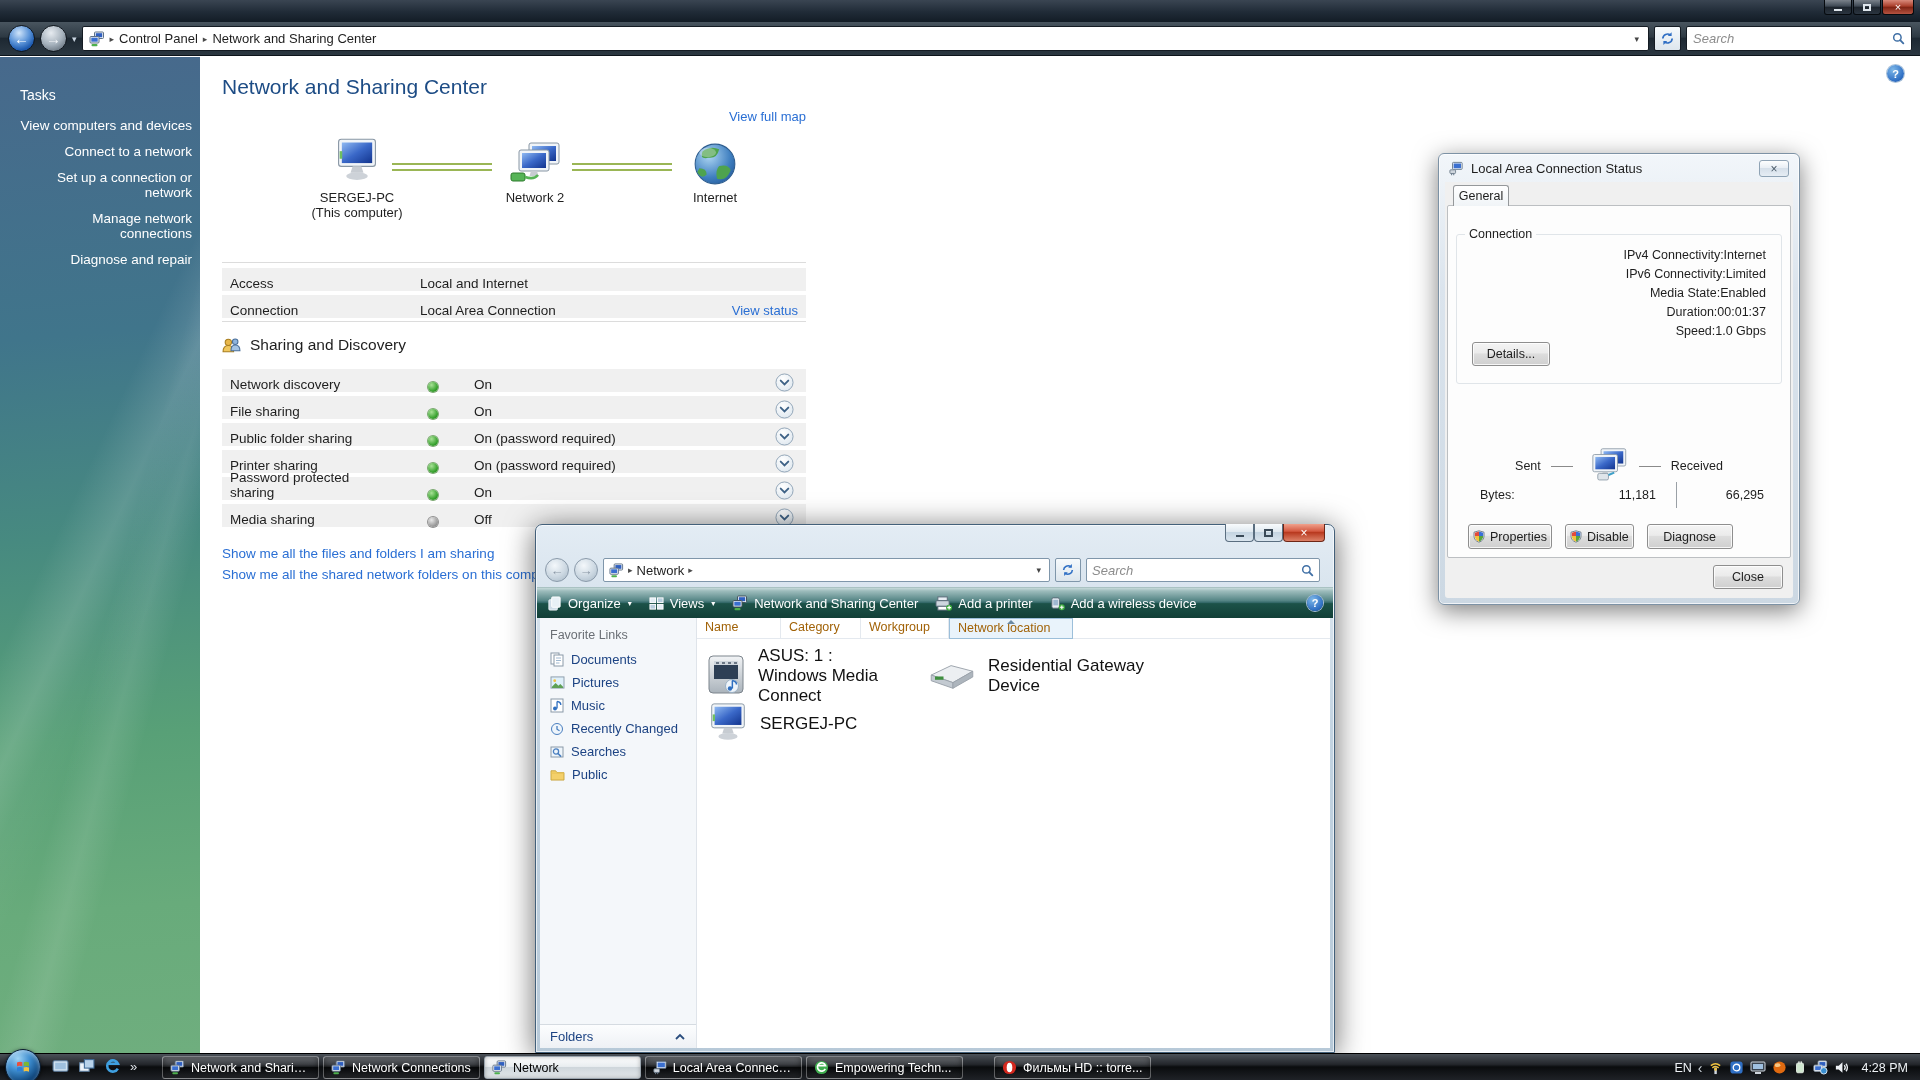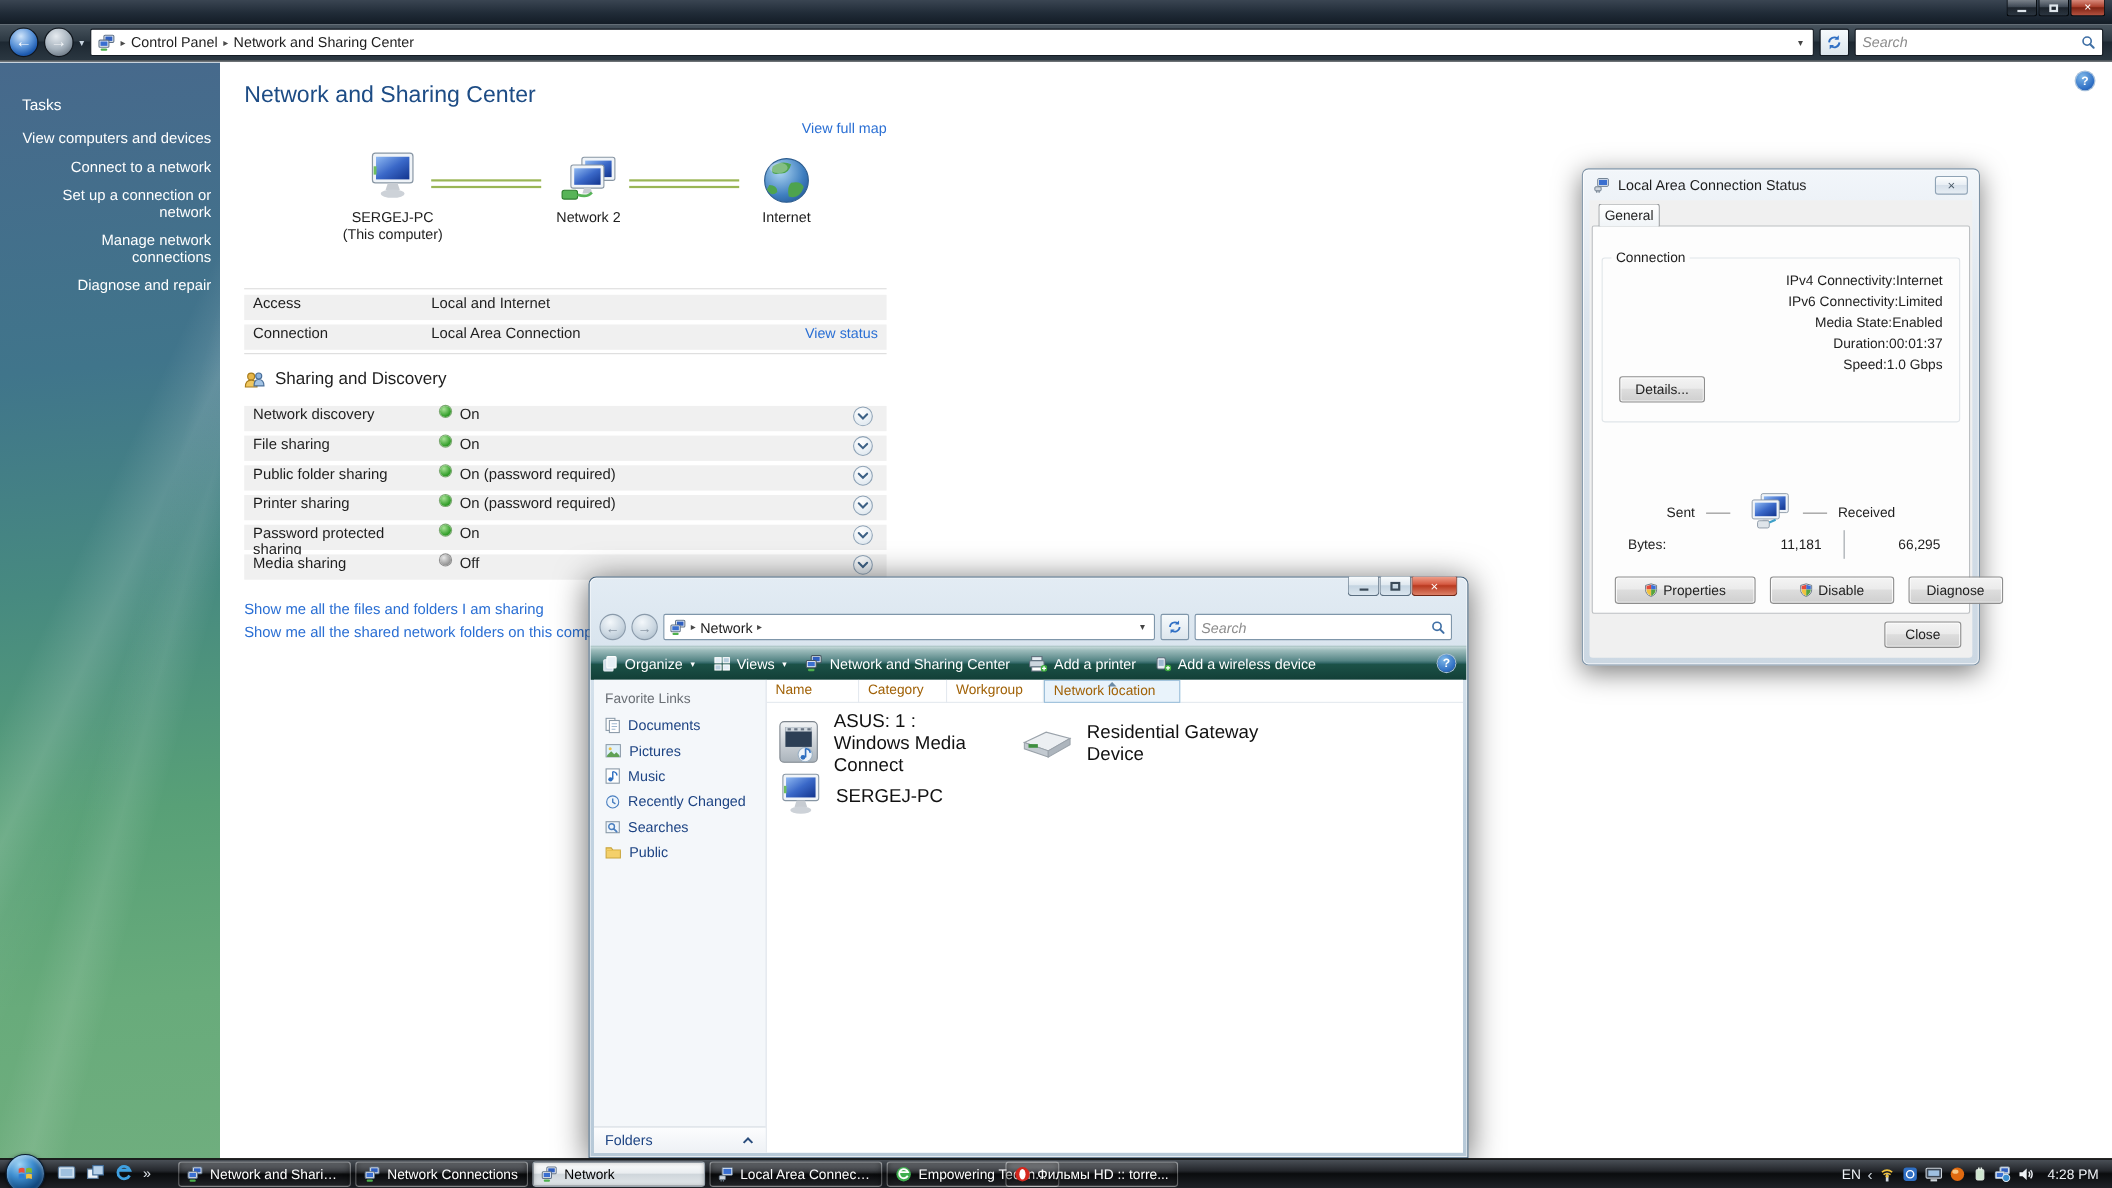--- a/index.html
+++ b/index.html
@@ -71,21 +71,21 @@
   .map-label.sub { margin-top:0; }
   .mconn { position:absolute; top:58px; height:8px; width:100px;
            border-top:2px solid #9ab655; border-bottom:2px solid #9ab655; }
 
   .sec-row { position:absolute; left:22px; width:584px; }
   .sec-header { display:flex; align-items:center; gap:9px; }
   .sec-title-bold { font-weight:bold; font-size:13.5px; }
   .sec-title-big { font-size:15.5px; }
   .hline { position:absolute; left:22px; width:584px; height:1px; background:#dcdcdc; }
   .vrow { position:absolute; left:22px; width:584px; height:23px; background:#f0f0f0;
-          display:flex; align-items:flex-start; font-size:13.5px; }
+          display:flex; align-items:flex-end; font-size:13.5px;gap:28px; }
   .vrow .lbl { width:170px; padding-left:8px; flex:none; }
   .vrow .val { flex:1; }
   .vrow .rlink { margin-right:8px; font-size:13px; }
   .srow .dot { width:10px; height:10px; border-radius:50%; margin:0 8px 0 8px; flex:none;
                background:radial-gradient(circle at 35% 30%, #a8e296, #35a02c 65%, #1d7a18); box-shadow:0 0 0 1px #7aa86f; }
   .srow .dot.off { background:radial-gradient(circle at 35% 30%, #e8e8e8, #9a9a9a 65%, #6f6f6f); box-shadow:0 0 0 1px #909090; }
   .srow .chev { margin-left:auto; margin-right:12px; cursor:pointer; display:flex; }
   .show-link { position:absolute; left:22px; font-size:13.5px; }
 
   
@@ -164,21 +164,21 @@
   .sr-row { position:absolute; top:236px; left:0; right:0; height:48px; display:flex; align-items:center;
             justify-content:center; gap:10px; font-size:12.5px; }
   .dash { width:22px; height:1px; background:#8a8a8a; }
   .bytes-row { position:absolute; top:276px; left:32px; right:26px; display:flex; align-items:center; font-size:12.5px; }
   .bytes-row .bl { width:58px; flex:none; }
   .bytes-row .bs { width:118px; text-align:right; flex:none; }
   .bytes-row .bdiv { width:40px; display:flex; justify-content:center; flex:none; }
   .bytes-row .bdiv span { width:1px; height:26px; background:#9aa0a6; }
   .bytes-row .br { flex:1; text-align:right; }
   .dlg-btnrow { position:absolute; left:20px; top:318px; display:flex; gap:13px; }
-  .dlg-btnrow .btn { height:25px; padding:0 26px; }
+  .dlg-btnrow .btn { height:25px; padding:0 4px; }
   .dlg-close-btn { position:absolute; right:10px; bottom:9px; width:70px; height:24px; }
 
   
   .taskbar { position:absolute; left:0; right:0; bottom:0; height:27px; z-index:50;
              background:linear-gradient(#4b5158 0%,#23262b 40%,#0a0c0e 50%,#1f2227 100%); border-top:1px solid #000; }
   .start-orb { position:absolute; left:5px; top:-5px; width:36px; height:36px; border-radius:50%; cursor:pointer;
                border:1px solid #0a1c30; display:flex; align-items:center; justify-content:center;
                background:radial-gradient(circle at 35% 25%, #9fd4f5 0%, #3e8ed0 35%, #11487e 70%, #062a52 100%);
                box-shadow:inset 0 2px 4px rgba(255,255,255,.5), 0 1px 4px rgba(0,0,0,.6); }
   .ql { position:absolute; left:52px; top:4px; display:flex; gap:9px; align-items:center; }
@@ -815,21 +815,21 @@
       </svg>
       <span class="lbl">Local Area Connecti...</span>
     </div>
     <div class="tb-task" style="left:806px">
       <svg width="15" height="15" viewBox="0 0 16 16">
         <circle cx="8" cy="8" r="7" fill="#3fae4f"></circle>
         <path d="M12 9.5 a4.4 4.4 0 1 1 .2 -3.6 h-8.4" fill="none" stroke="#fff" stroke-width="1.8"></path>
       </svg>
       <span class="lbl">Empowering Techn...</span>
     </div>
-    <div class="tb-task" style="left:914px">
+    <div class="tb-task" style="left:994px">
       <svg width="15" height="15" viewBox="0 0 16 16">
         <circle cx="8" cy="8" r="7" fill="#d4281e"></circle>
         <ellipse cx="8" cy="8" rx="3" ry="5" fill="#fff"></ellipse>
       </svg>
       <span class="lbl">Фильмы HD :: torre...</span>
     </div>
 
     <div class="tray">
       <span>EN</span>
       <span class="chev">‹</span>

